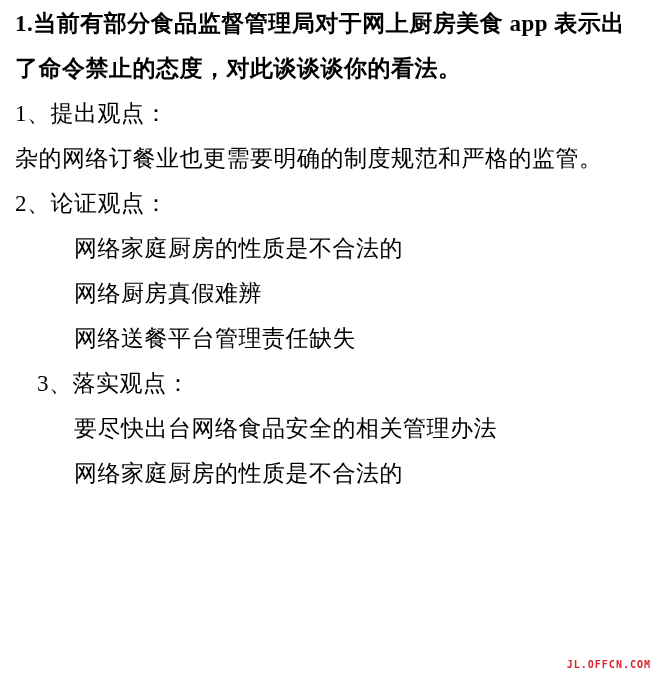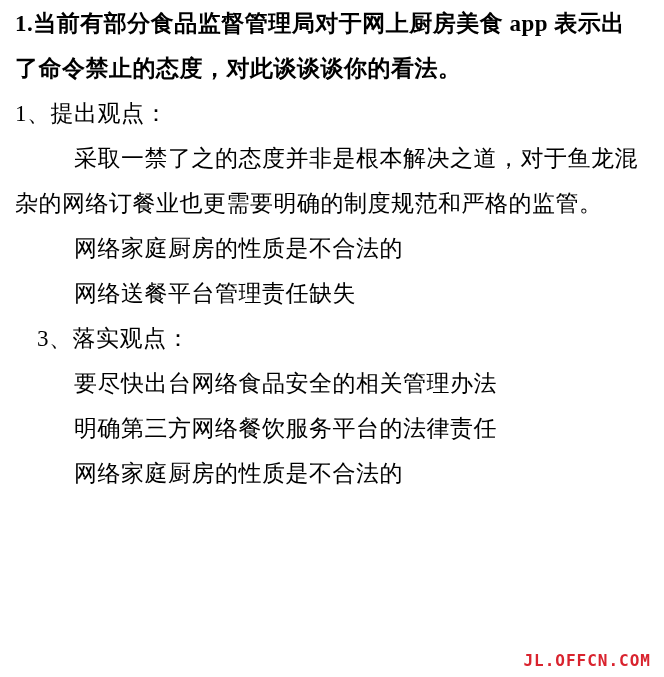--- a/index.html
+++ b/index.html
@@ -41,36 +41,36 @@
   }
   .line.flush {
     
   }
   .watermark {
     position: absolute;
     right: 13px;
     bottom: 7px;
     font-family: "DejaVu Sans Mono", "Liberation Mono", monospace;
     font-weight: 700;
-    font-size: 16px;
+    font-size: 10px;
     letter-spacing: 1px;
     color: #d9232e;
   }
 </style>
 </head>
 <body>
 
 <div class="page">
   <div class="doc" id="doc">
       <div class="line title">1.当前有部分食品监督管理局对于网上厨房美食 app 表示出</div>
       <div class="line title">了命令禁止的态度，对此谈谈谈你的看法。</div>
       <div class="line heading">1、提出观点：</div>
-      <div class="line indent">采取一禁了之的态度并非是根本解决之道，对于鱼龙混</div>
       <div class="line flush">杂的网络订餐业也更需要明确的制度规范和严格的监管。</div>
+      <div class="line heading">2、论证观点：</div>
       <div class="line indent">网络家庭厨房的性质是不合法的</div>
+      <div class="line indent">网络厨房真假难辨</div>
       <div class="line indent">网络送餐平台管理责任缺失</div>
       <div class="line heading-indent">3、落实观点：</div>
       <div class="line indent">要尽快出台网络食品安全的相关管理办法</div>
-      <div class="line indent">明确第三方网络餐饮服务平台的法律责任</div>
       <div class="line indent">网络家庭厨房的性质是不合法的</div>
     </div>
   <div class="watermark" style="color: rgb(217, 35, 46);">JL.OFFCN.COM</div>
 </div>
 
 </body></html>

